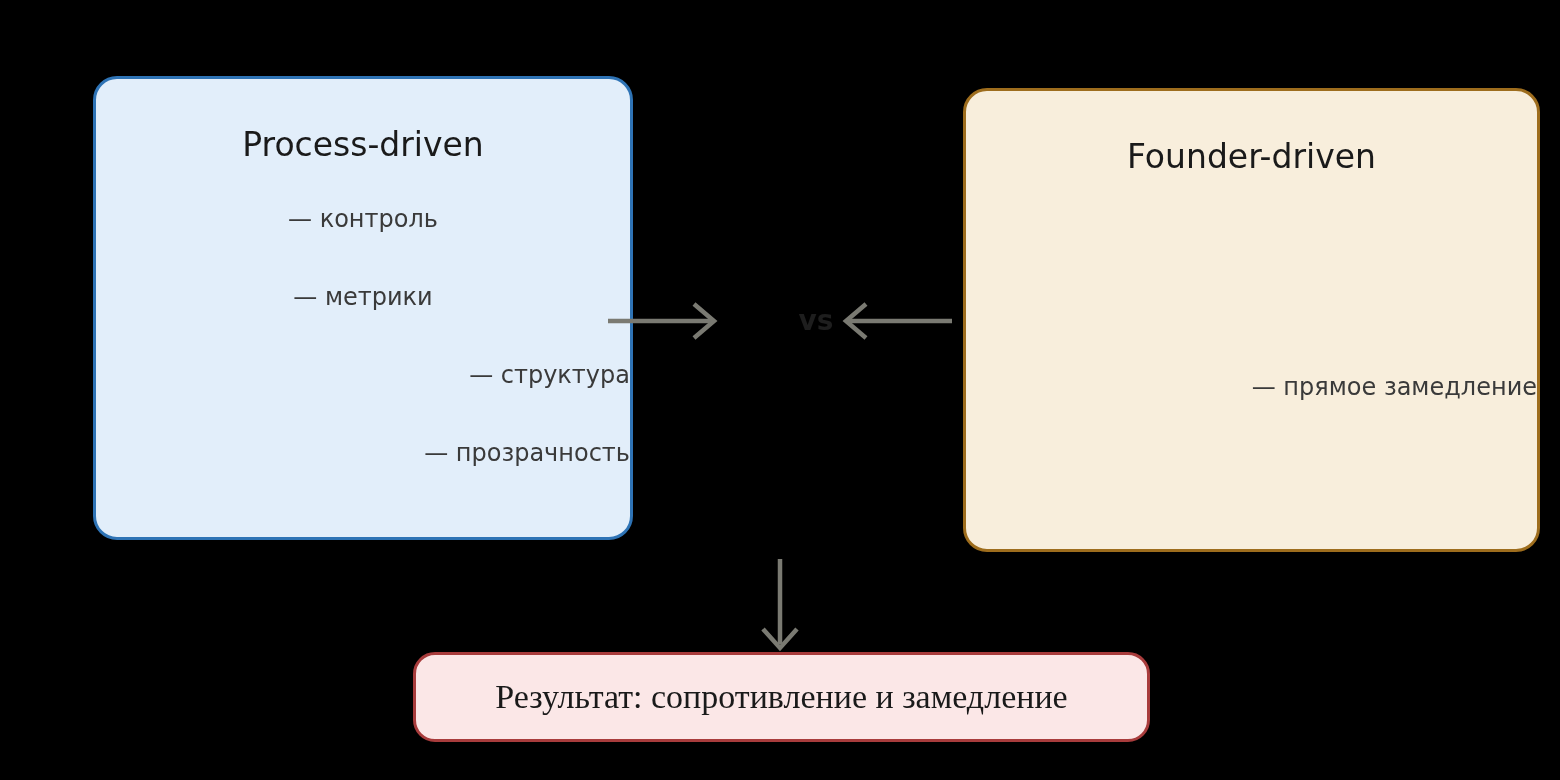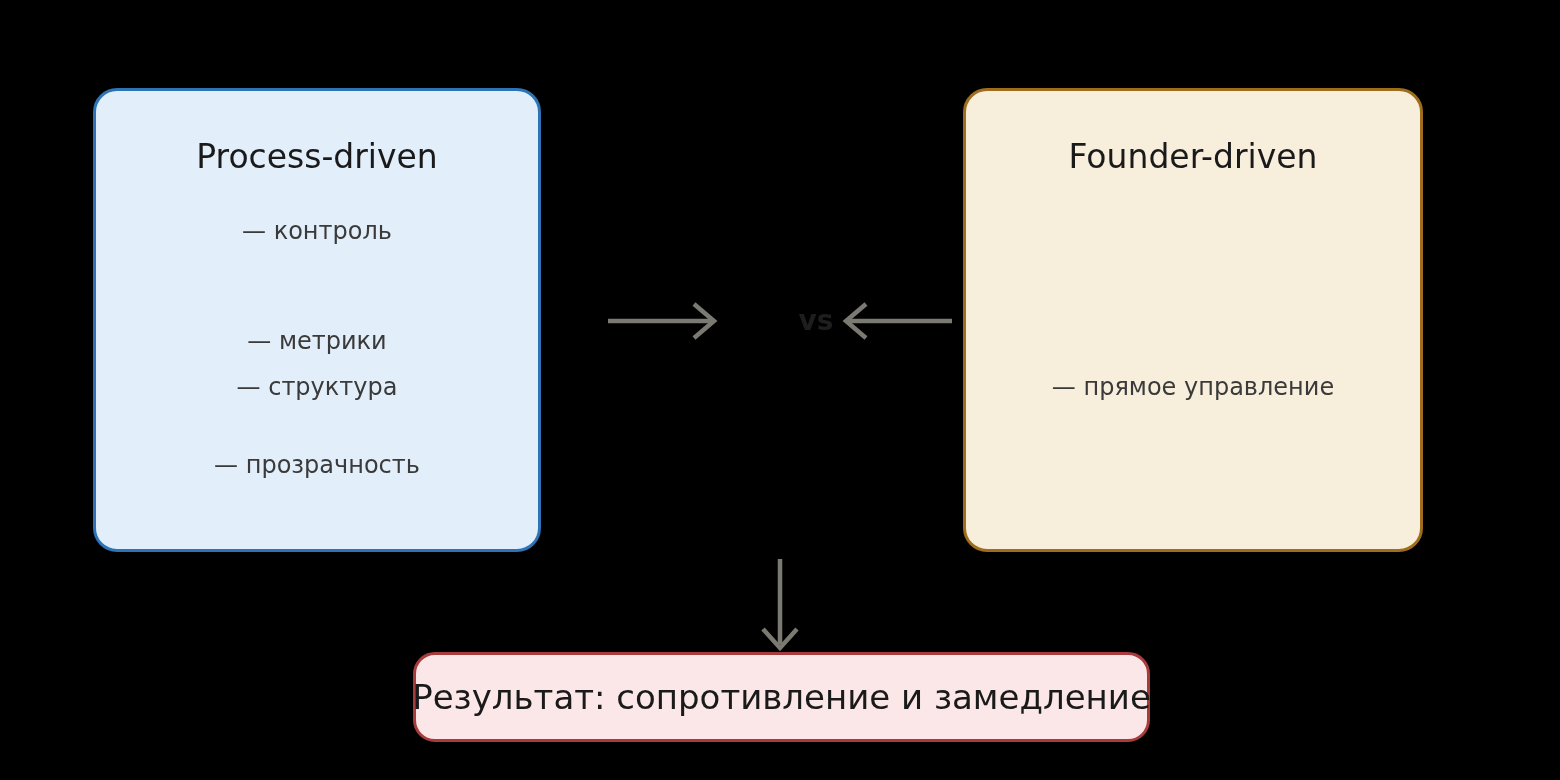--- a/index.html
+++ b/index.html
@@ -16,30 +16,30 @@
     font-family: "DejaVu Sans", sans-serif;
   }
   .card {
     position: absolute;
     box-sizing: border-box;
     border-radius: 24px;
     border: 3.5px solid;
   }
   .card-left {
     left: 93px;
-    top: 88px;
-    width: 448px;
+    top: 76px;
+    width: 540px;
     height: 464px;
     background: #e2eefa;
     border-color: #2e73b5;
   }
   .card-right {
     left: 963px;
     top: 88px;
-    width: 460px;
+    width: 577px;
     height: 464px;
     background: #f8eedc;
     border-color: #9e6d1d;
   }
   .card-title {
     position: absolute;
     left: 0;
     right: 0;
     top: 44px;
     text-align: center;
@@ -50,23 +50,23 @@
   .card-item {
     position: absolute;
     left: 0;
     right: 0;
     text-align: center;
     font-size: 24px;
     line-height: 40px;
     color: #3a3a3a;
   }
   .i0 { top: 120px; }
-  .i1 { top: 198px; margin-top: 32px; }
-  .i2 { top: 276px; }
-  .i3 { top: 354px; }
+  .i1 { top: 198px; }
+  .i2 { top: 276px; text-align: right; }
+  .i3 { top: 354px; text-align: right; }
   .vs-label {
     position: absolute;
     left: 766px;
     top: 302px;
     width: 100px;
     text-align: center;
     font-size: 28px;
     line-height: 38px;
     font-weight: 700;
     color: #1e1e1e;
@@ -85,20 +85,21 @@
     top: 652px;
     width: 737px;
     height: 90px;
     box-sizing: border-box;
     background: #fbe7e7;
     border: 3.5px solid #a83c3c;
     border-radius: 22px;
     display: flex;
     align-items: center;
     justify-content: center;
+    font-family: Liberation Serif, serif;
   }
   .result-text {
     font-size: 34px;
     color: #1a1a1a;
     white-space: nowrap;
   }
 </style>
 </head>
 <body>
 
@@ -107,21 +108,21 @@
   <div class="card card-left">
     <div class="card-title">Process-driven</div>
     <div class="card-item i0">— контроль</div>
     <div class="card-item i1">— метрики</div>
     <div class="card-item i2">— структура</div>
     <div class="card-item i3">— прозрачность</div>
   </div>
 
   <div class="card card-right">
     <div class="card-title">Founder-driven</div>
-    <div class="card-item i2">— прямое управление</div>
+    <div class="card-item i2">— прямое замедление</div>
   </div>
 
   <div class="vs-label">vs</div>
 
   <svg class="arrows-layer" width="1560" height="780" viewBox="0 0 1560 780" xmlns="http://www.w3.org/2000/svg">
     <g stroke="#7a7a72" stroke-width="4.5" fill="none" stroke-linecap="butt" stroke-linejoin="miter">
       <line x1="608" y1="321" x2="712" y2="321"></line>
       <polyline points="694,304 714,321 694,338"></polyline>
     </g>
     <g stroke="#7a7a72" stroke-width="4.5" fill="none" stroke-linecap="butt" stroke-linejoin="miter">

